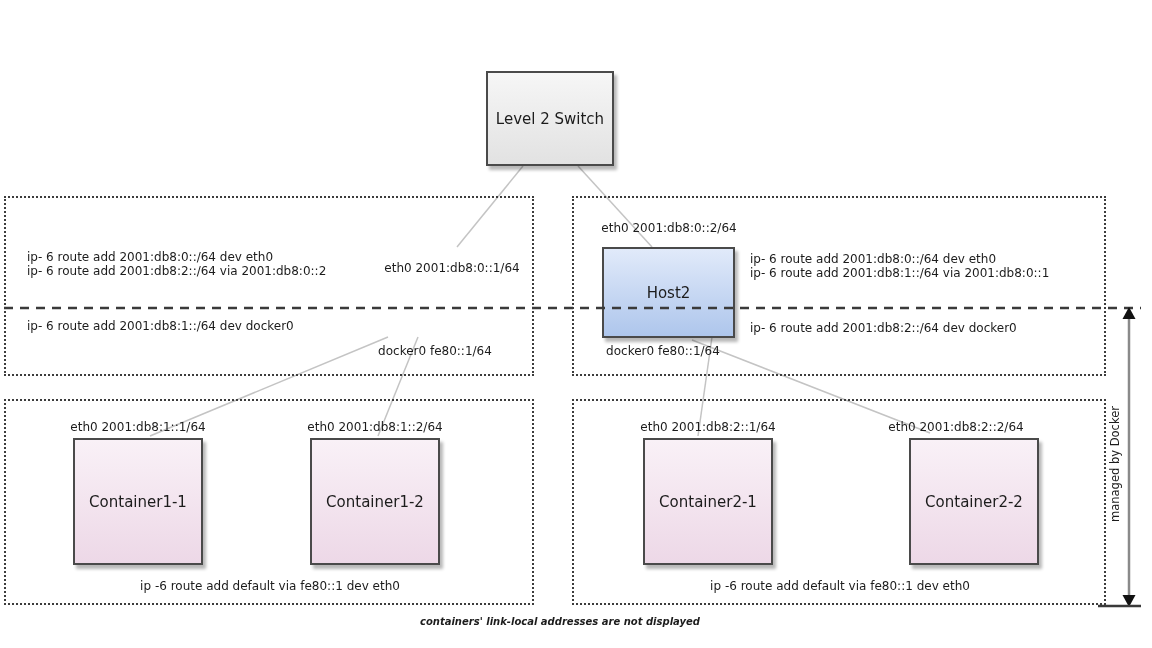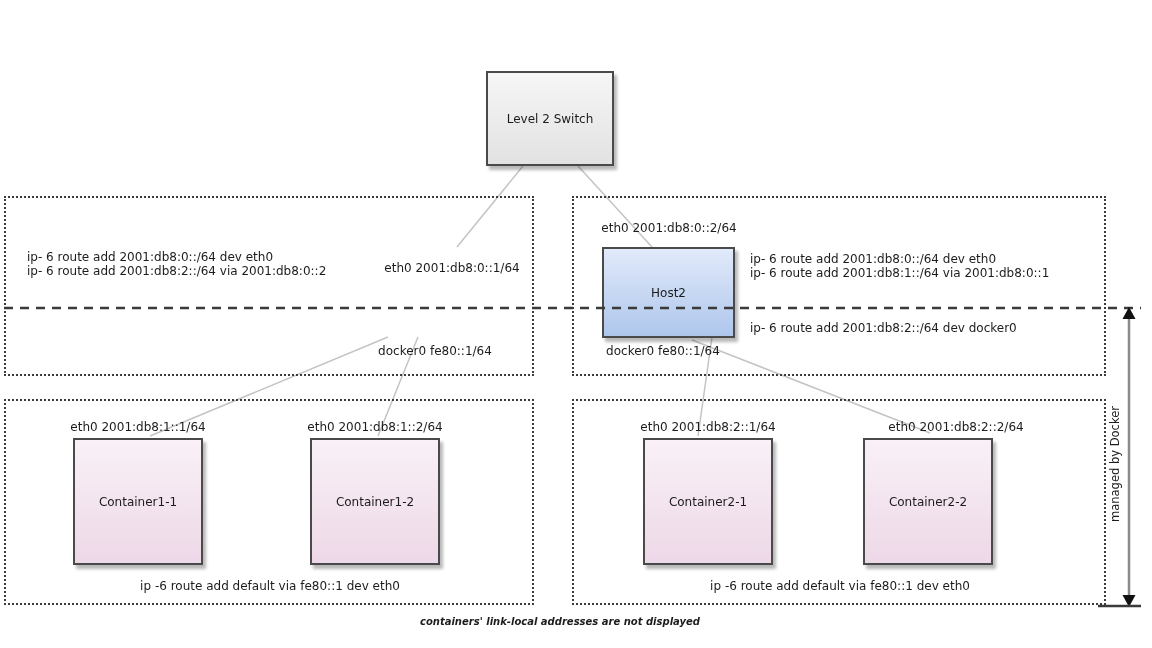--- a/index.html
+++ b/index.html
@@ -7,21 +7,21 @@
     position:relative;width:1152px;height:648px;background:#ffffff;overflow:hidden;
     font-family:"DejaVu Sans","Liberation Sans",sans-serif;color:#1c1c1c;
   }
   svg.layer{position:absolute;left:0;top:0;pointer-events:none;}
   #connector-layer{z-index:0;}
   #overlay-layer{z-index:4;}
   .group{position:absolute;border:2px dotted #3c3c3c;box-sizing:border-box;z-index:1;background:transparent;}
   .node{
     position:absolute;border:2px solid #4a4a4a;box-sizing:border-box;z-index:2;
     display:flex;align-items:center;justify-content:center;
-    font-size:12px;box-shadow:3px 4px 3px rgba(0,0,0,0.28);
+    font-size:15px;box-shadow:3px 4px 3px rgba(0,0,0,0.28);
   }
   .node.switch{background:linear-gradient(#f6f6f6,#e2e2e2);}
   .node.host{background:linear-gradient(#e1eafa,#aec6ec);}
   .node.container{background:linear-gradient(#f9f1f7,#edd8e7);}
   .lbl{position:absolute;z-index:3;font-size:12px;white-space:nowrap;line-height:14px;}
   .ctr{text-align:center;}
   .routes{z-index:3;position:absolute;font-size:12px;line-height:14px;white-space:nowrap;}
   #lbl-host1-eth0{left:352px;top:221px;width:200px;margin-top:40px;}
   #lbl-host2-eth0{left:569px;top:221px;width:200px;}
   #lbl-host1-docker0{left:335px;top:344px;width:200px;}
@@ -45,21 +45,21 @@
   #g-host-left{left:4px;top:196px;width:530px;height:180px;}
   #g-host-right{left:572px;top:196px;width:534px;height:180px;}
   #g-cont-left{left:4px;top:399px;width:530px;height:206px;}
   #g-cont-right{left:572px;top:399px;width:534px;height:206px;}
   #node-switch{left:486px;top:71px;width:128px;height:95px;}
   #node-host1{left:370px;top:247px;width:130px;height:91px;}
   #node-host2{left:602px;top:247px;width:133px;height:91px;}
   #node-c11{left:73px;top:438px;width:130px;height:127px;}
   #node-c12{left:310px;top:438px;width:130px;height:127px;}
   #node-c21{left:643px;top:438px;width:130px;height:127px;}
-  #node-c22{left:863px;top:438px;width:130px;height:127px;}
+  #node-c22{left:909px;top:438px;width:130px;height:127px;}
 </style>
 </head>
 <body>
 
 <div id="stage">
 
   <svg id="connector-layer" class="layer" width="1152" height="648">
     <line x1="523" y1="166" x2="457" y2="247" stroke="#c4c4c4" stroke-width="1.5"></line>
     <line x1="578" y1="166" x2="652" y2="247" stroke="#c4c4c4" stroke-width="1.5"></line>
     <line x1="388" y1="337" x2="150" y2="436" stroke="#c4c4c4" stroke-width="1.5"></line>
@@ -98,20 +98,21 @@
   <div class="lbl ctr" id="lbl-host2-docker0">docker0 fe80::1/64</div>
   <div class="lbl ctr" id="lbl-c11-eth0">eth0 2001:db8:1::1/64</div>
   <div class="lbl ctr" id="lbl-c12-eth0">eth0 2001:db8:1::2/64</div>
   <div class="lbl ctr" id="lbl-c21-eth0">eth0 2001:db8:2::1/64</div>
   <div class="lbl ctr" id="lbl-c22-eth0">eth0 2001:db8:2::2/64</div>
 
   <div class="routes" id="routes-left-top">
     <div>ip- 6 route add 2001:db8:0::/64 dev eth0</div>
     <div>ip- 6 route add 2001:db8:2::/64 via 2001:db8:0::2</div>
   </div>
+  <div class="routes" id="routes-left-bottom">ip- 6 route add 2001:db8:1::/64 dev docker0</div>
   <div class="routes" id="routes-right-top">
     <div>ip- 6 route add 2001:db8:0::/64 dev eth0</div>
     <div>ip- 6 route add 2001:db8:1::/64 via 2001:db8:0::1</div>
   </div>
   <div class="routes" id="routes-right-bottom">ip- 6 route add 2001:db8:2::/64 dev docker0</div>
 
   <div class="lbl ctr" id="lbl-default-left">ip -6 route add default via fe80::1 dev eth0</div>
   <div class="lbl ctr" id="lbl-default-right">ip -6 route add default via fe80::1 dev eth0</div>
 
   <div class="lbl" id="managed-label">managed by Docker</div>

